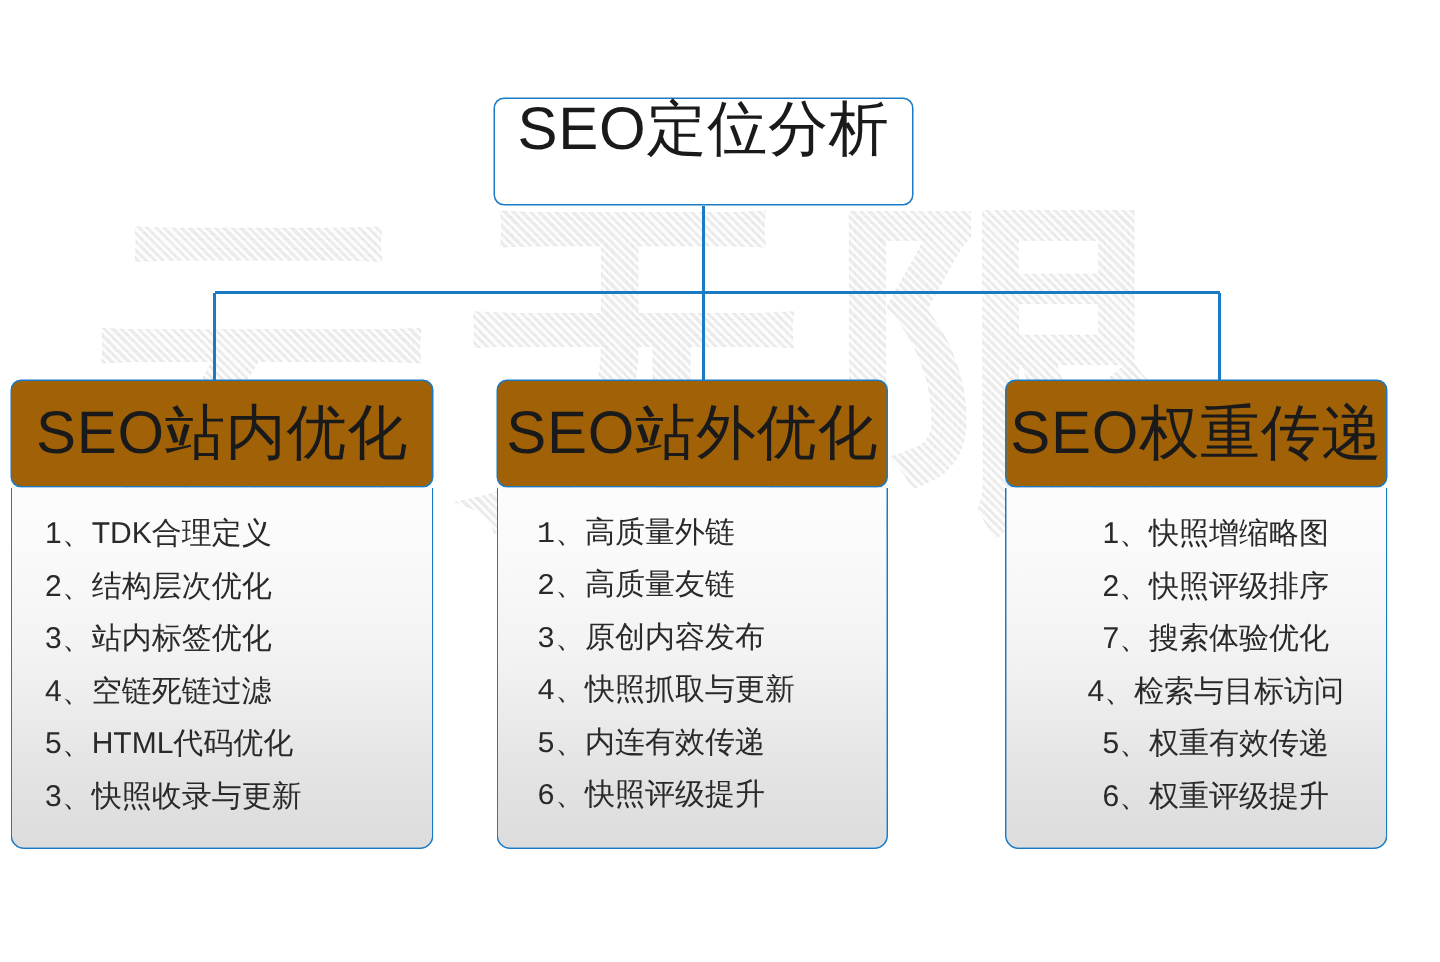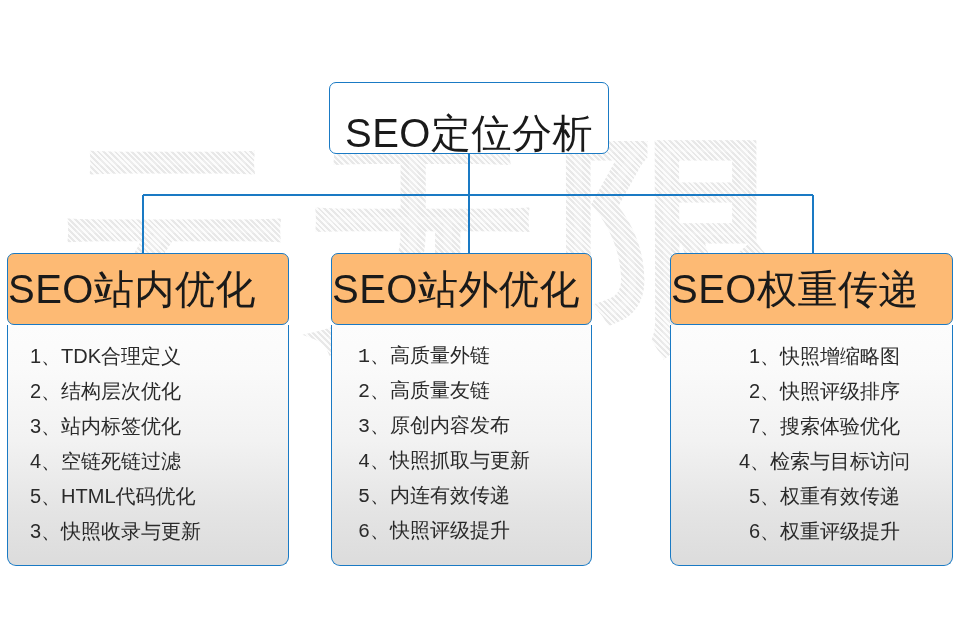--- a/index.html
+++ b/index.html
@@ -69,23 +69,22 @@
 
   
   .node-box {
     position: absolute;
     z-index: 2;
     box-sizing: border-box;
     border: 1.4px solid #1a7ac4;
     border-radius: 7px;
     background: #ffffff;
     display: flex;
-    align-items: flex-end;
+    align-items: flex-start;
     justify-content: center;
-    margin-top: 17px;
   }
   .node-title {
     font-size: 40px;
     font-weight: 400;
     color: #1a1a1a;
     letter-spacing: 0.5px;
     line-height: 1;
     white-space: nowrap;
   }
 
@@ -98,25 +97,25 @@
 
   .column {
     position: absolute;
     z-index: 2;
   }
   .col-header {
     position: relative;
     box-sizing: border-box;
     border: 1.4px solid #1a7ac4;
     border-radius: 7px;
-    background: #fdba74;
+    background: #a16207;
     height: 72px;
     display: flex;
     align-items: center;
-    justify-content: flex-start;
+    justify-content: center;
   }
   .col-list {
     position: relative;
     box-sizing: border-box;
     border: 1.4px solid #1a7ac4;
     border-top: none;
     border-radius: 0 0 9px 9px;
     background: linear-gradient(to bottom,
                  #fcfcfc 0%,
                  #fafafa 18%,
@@ -129,21 +128,21 @@
     font-size: 20px;
     color: #2a2a2a;
     line-height: 35px;
     white-space: nowrap;
     padding-left: 22px;
     font-family: "Liberation Sans", "DejaVu Sans", sans-serif;
   }
 
   #col-0 { left: 7px;   top: 253px; width: 282px; }
   #col-1 { left: 331px; top: 253px; width: 261px; }
-  #col-2 { left: 670px; top: 253px; width: 283px; }
+  #col-2 { left: 670px; top: 253px; width: 255px; }
 
   #col-0 .list-item { padding-left: 22px; }
   #col-1 .list-item { padding-left: 26px; font-family: Liberation Mono, monospace; }
   #col-2 .list-item { padding-left: 26px; text-align: center; }
 </style>
 </head>
 <body>
 
 <div id="canvas">
 

